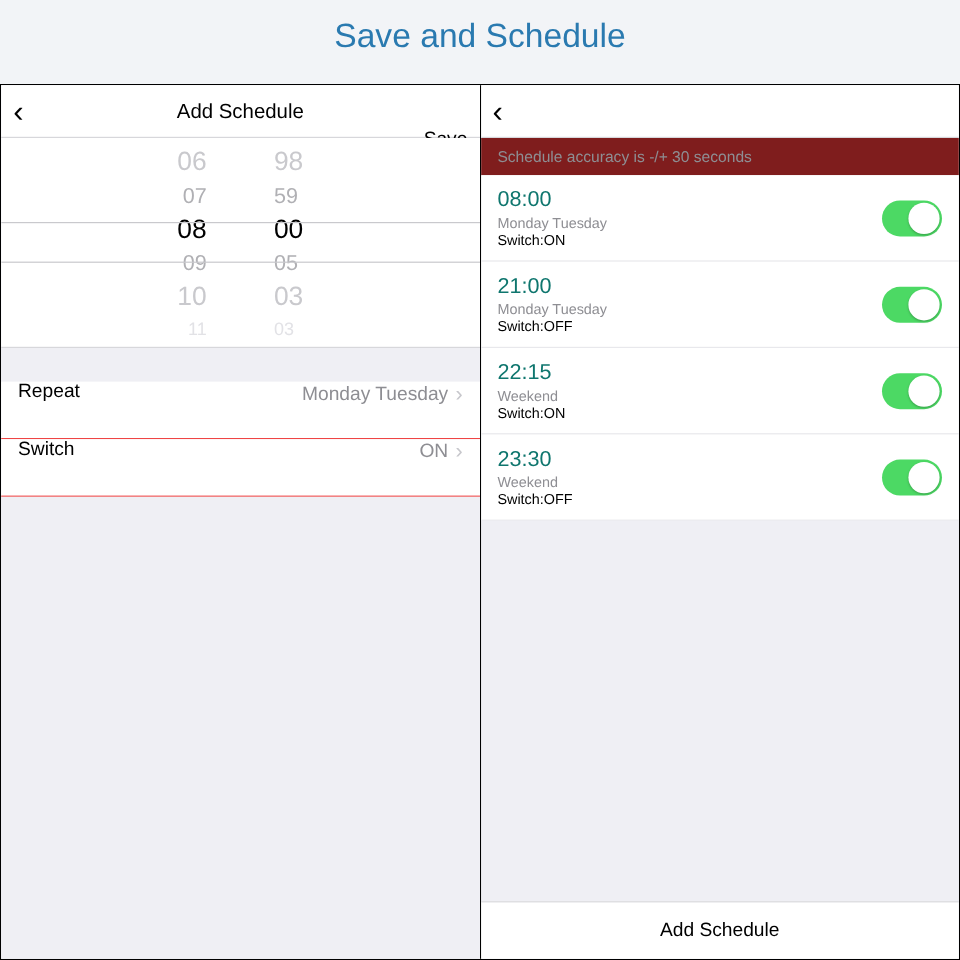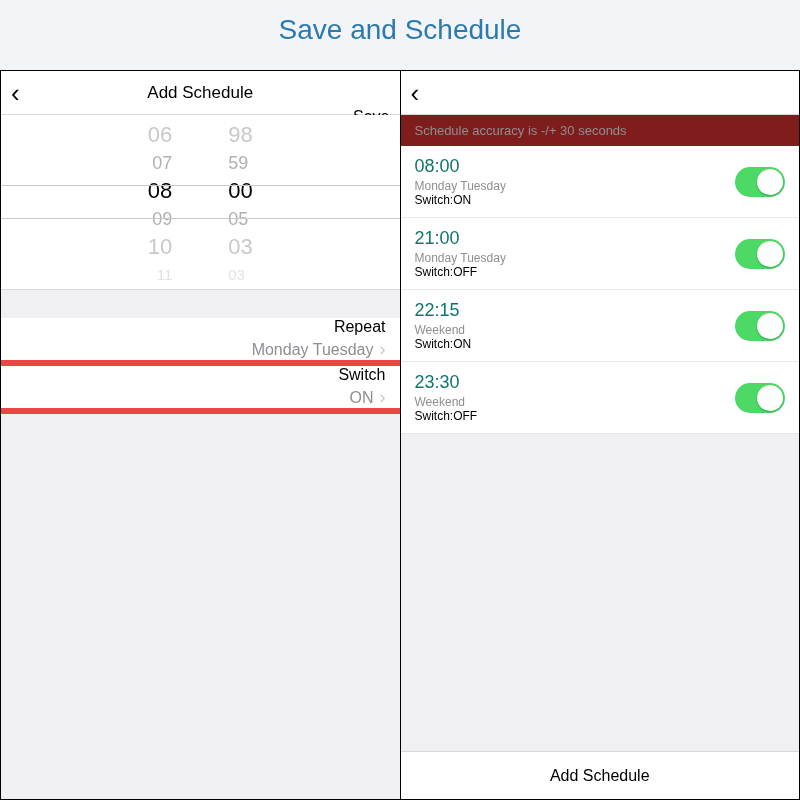--- a/index.html
+++ b/index.html
@@ -21,21 +21,21 @@
   .picker-cols { display: flex; height: 100%; }
   .picker-col { flex: 1; display: flex; flex-direction: column; align-items: center; justify-content: flex-end; }
   .pv { height: 28px; line-height: 28px; font-size: 22px; color: #c9c9cd; }
   .pv.near { color: #b0b0b4; font-size: 18px; }
   .pv.sel { color: #000; font-size: 22px; font-weight: 500; }
   .pv.far { color: #e2e2e6; font-size: 15px; }
   .picker-col.hours { align-items: flex-end; padding-right: 28px; }
   .picker-col.mins { align-items: flex-start; padding-left: 28px; }
   .picker-lines { position: absolute; left: 0; right: 0; top: 50%; transform: translateY(-50%); height: 34px; border-top: 1px solid #c9c9cd; border-bottom: 1px solid #c9c9cd; pointer-events: none; }
   .spacer { height: 28px; background: #efeff4; }
-  .row { background: #fff; height: 48px; display: flex; align-items: flex-end; justify-content: space-between; padding: 0 14px; border-bottom: 6px solid #ef4444; font-size: 16px; flex-direction: column; }
+  .row { background: #fff; height: 48px; display: flex; align-items: flex-start; justify-content: space-between; padding: 0 14px; border-bottom: 1px solid #ef4444; font-size: 16px; }
   .row .label { color: #000; }
   .row .value { color: #8e8e93; display: flex; align-items: center; gap: 6px; }
   .row .value .txt { color: #8e8e93; }
   .chev-sm { color: #c7c7cc; font-size: 18px; }
   .info-strip { background: #7f1d1d; padding: 8px 14px; font-size: 13px; color: #8e8e93; }
   .list { background: #fff; }
   .item { display: flex; align-items: center; justify-content: space-between; padding: 10px 14px; border-bottom: 1px solid #e8e8ec; }
   .item .meta .time { font-size: 18px; color: #0f766e; }
   .item .meta .days { font-size: 12px; color: #8e8e93; margin-top: 2px; }
   .item .meta .sw { font-size: 12px; color: #000000; }

